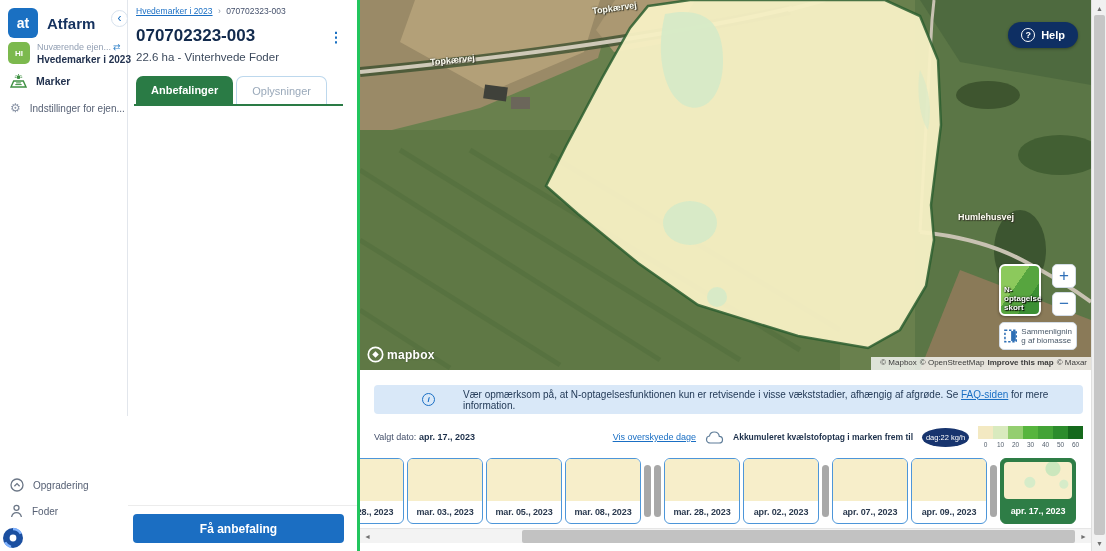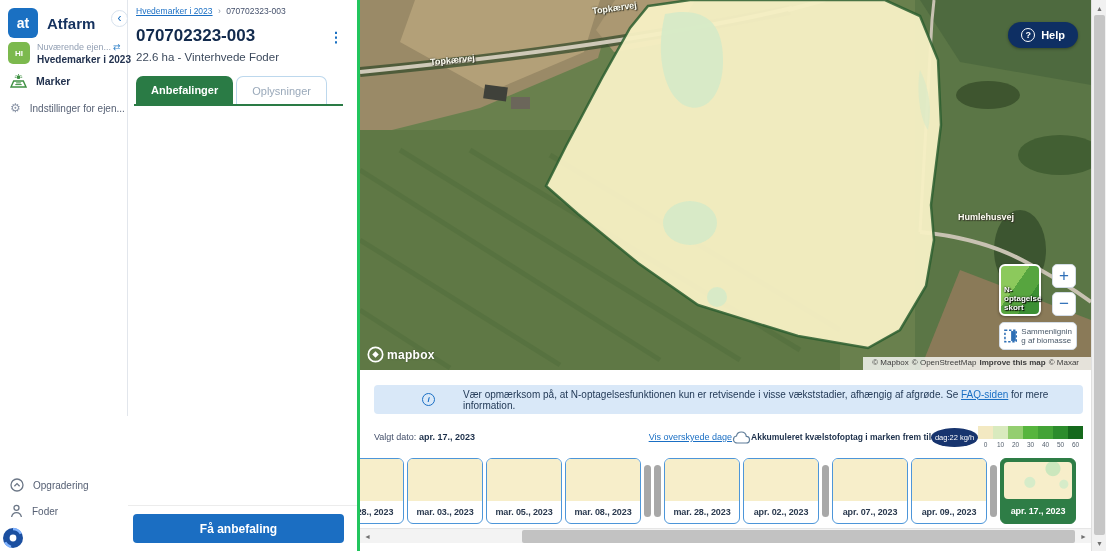--- a/index.html
+++ b/index.html
@@ -48,34 +48,34 @@
   #help-btn .h-lbl { font-size:11px; font-weight:bold; }
   #layer-thumb { position:absolute; left:639px; top:264px; width:42px; height:52px; border:2px solid #fff; border-radius:6px; cursor:pointer; box-shadow:0 1px 3px rgba(0,0,0,.4);
     background: linear-gradient(125deg,#8cc95c 0 40%, #57a53f 40% 70%, #3c8f33 70%); }
   #layer-thumb .lt-lbl { position:absolute; left:3px; bottom:2px; color:#fff; font-size:8px; font-weight:bold; line-height:9px; text-shadow:0 0 2px #000, 1px 1px 1px #000; }
   .zoom-btn { position:absolute; left:692px; width:24px; height:24px; background:#fff; border:1px solid #d3dce6; border-radius:5px; color:#2f6fb8; font-size:17px; line-height:21px; text-align:center; cursor:pointer; }
   #zoom-in { top:264px; } #zoom-out { top:292px; }
   #compare-btn { position:absolute; left:639px; top:322px; width:78px; height:28px; background:#fff; border:1px solid #d3dce6; border-radius:5px; display:flex; align-items:center; gap:4px; padding:0 4px; cursor:pointer; }
   #compare-btn .cmp-lbl { font-size:8px; color:#4a5a6a; line-height:9px; }
   #mapbox-logo { position:absolute; left:7px; bottom:7px; display:flex; align-items:center; gap:3px; cursor:pointer; }
   #mapbox-logo .mb-txt { color:#fff; font-size:12px; font-weight:bold; letter-spacing:.3px; text-shadow:0 0 2px rgba(0,0,0,.4); }
-  #attribution { position:absolute; right:0; bottom:0; height:13px; background:rgba(255,255,255,.78); font-size:8px; color:#3c3c3c; padding:1px 12px 0 6px; white-space:nowrap; }
+  #attribution { position:absolute; right:0; bottom:0; height:13px; background:rgba(255,255,255,.78); font-size:8px; color:#3c3c3c; padding:1px 4px 0 6px; white-space:nowrap; }
   #attribution .att-bold { font-weight:bold; cursor:pointer; }
   #attribution span { margin-left:3px; cursor:pointer; }
 
   
   #bottom { position:absolute; left:360px; top:370px; width:731px; height:181px; background:#fff; }
   #alert { position:absolute; left:14px; right:8px; top:15px; height:29px; background:#d9e8f8; border-radius:4px; display:flex; align-items:center; padding-left:48px; gap:28px; }
   .info-circ { width:13px; height:13px; border:1.4px solid #1a6fc4; border-radius:50%; color:#1a6fc4; font-size:8px; font-weight:bold; display:flex; align-items:center; justify-content:center; flex:0 0 auto; font-style:italic; }
   #alert .alert-txt { font-size:10px; color:#233a57; }
   #alert .faq-link { color:#1a6fc4; text-decoration:underline; cursor:pointer; }
   #controls { position:absolute; left:14px; right:8px; top:55px; height:24px; display:flex; align-items:center; }
   #date-left { font-size:9px; color:#44506b; }
   #date-left b { color:#1c2f4a; }
-  #controls-right { margin-left:auto; display:flex; align-items:center; }
+  #controls-right { margin-left:auto; display:flex; align-items:center; gap:9px; }
   #cloud-link { font-size:9px; color:#1a6fc4; text-decoration:underline; cursor:pointer; white-space:nowrap; }
   #accum-lbl { font-size:8.5px; font-weight:bold; color:#1c2f4a; white-space:nowrap; }
   #accum-badge { width:47px; height:19px; background:#17346e; border-radius:50%; color:#fff; font-size:7.5px; display:flex; align-items:center; justify-content:center; white-space:nowrap; }
   #n-scale { display:flex; flex-direction:column; margin-top:-1px; }
   #n-scale .row { display:flex; }
   .sq { width:15px; height:13px; }
   .tick { width:15px; text-align:center; font-size:6.5px; color:#55606e; margin-top:2px; }
 
   
   #timeline { position:absolute; left:0; right:0; top:88px; height:66px; display:flex; align-items:stretch; gap:3px; overflow:hidden; }

